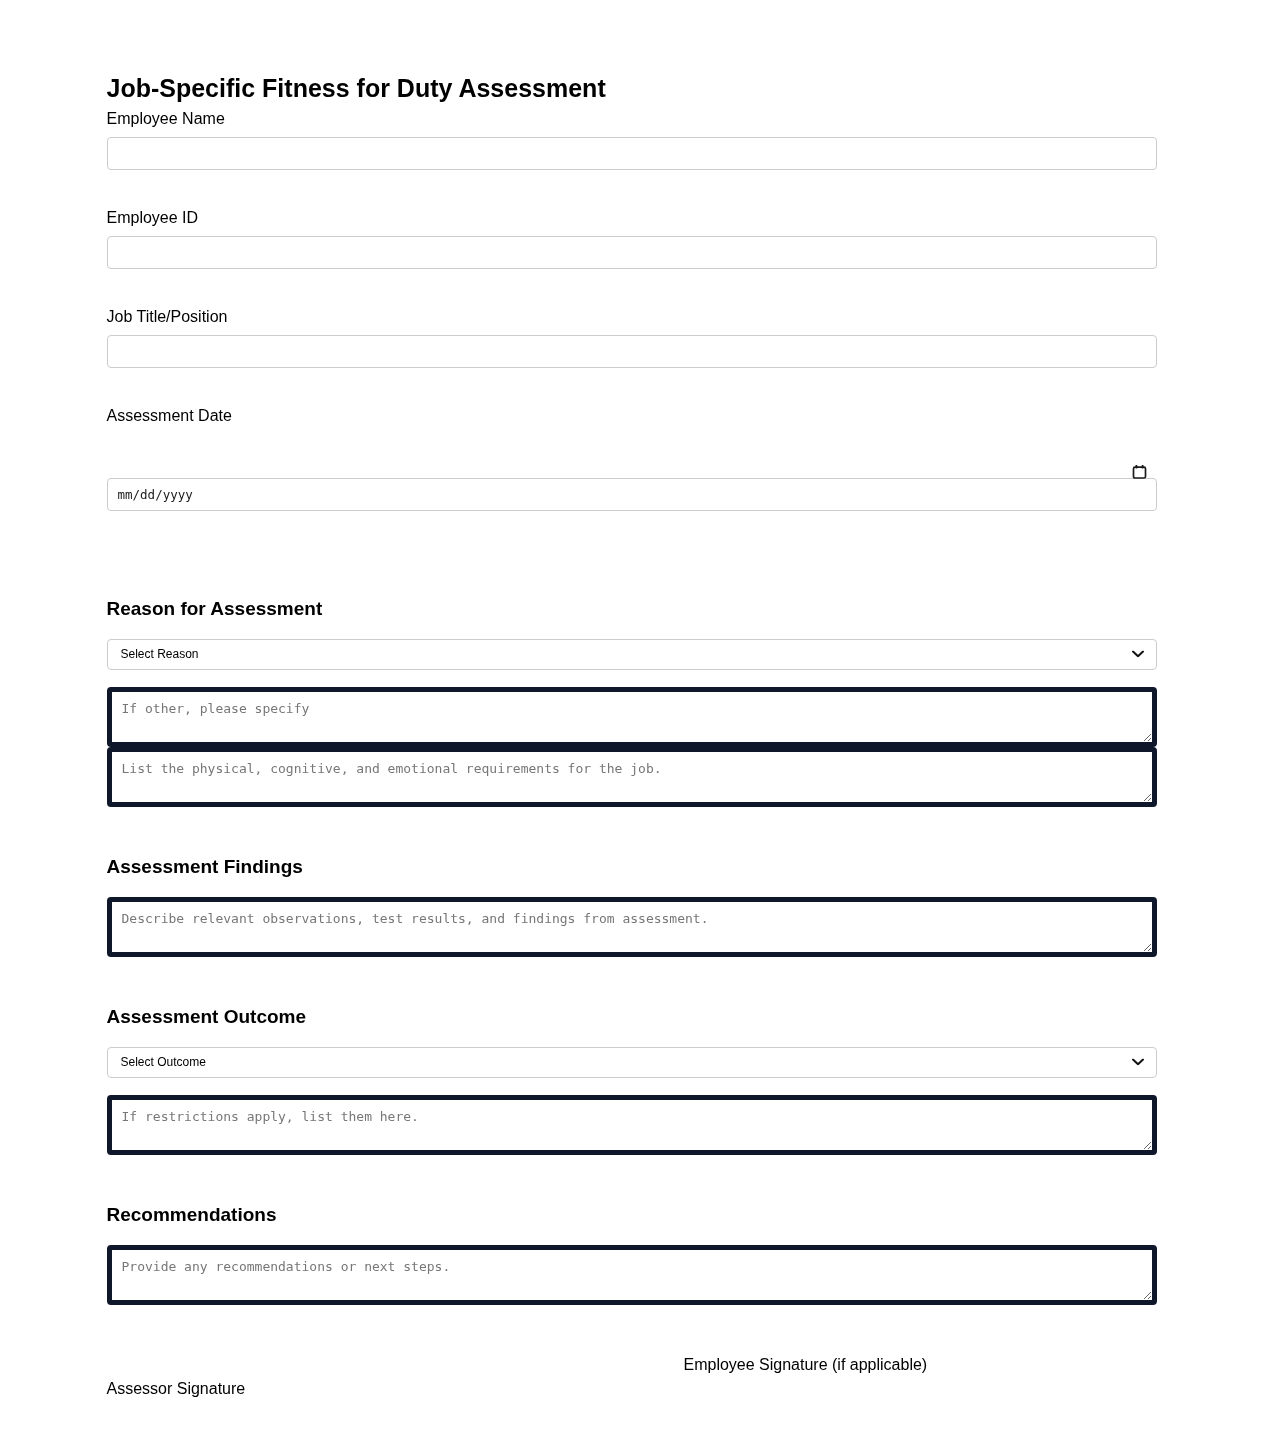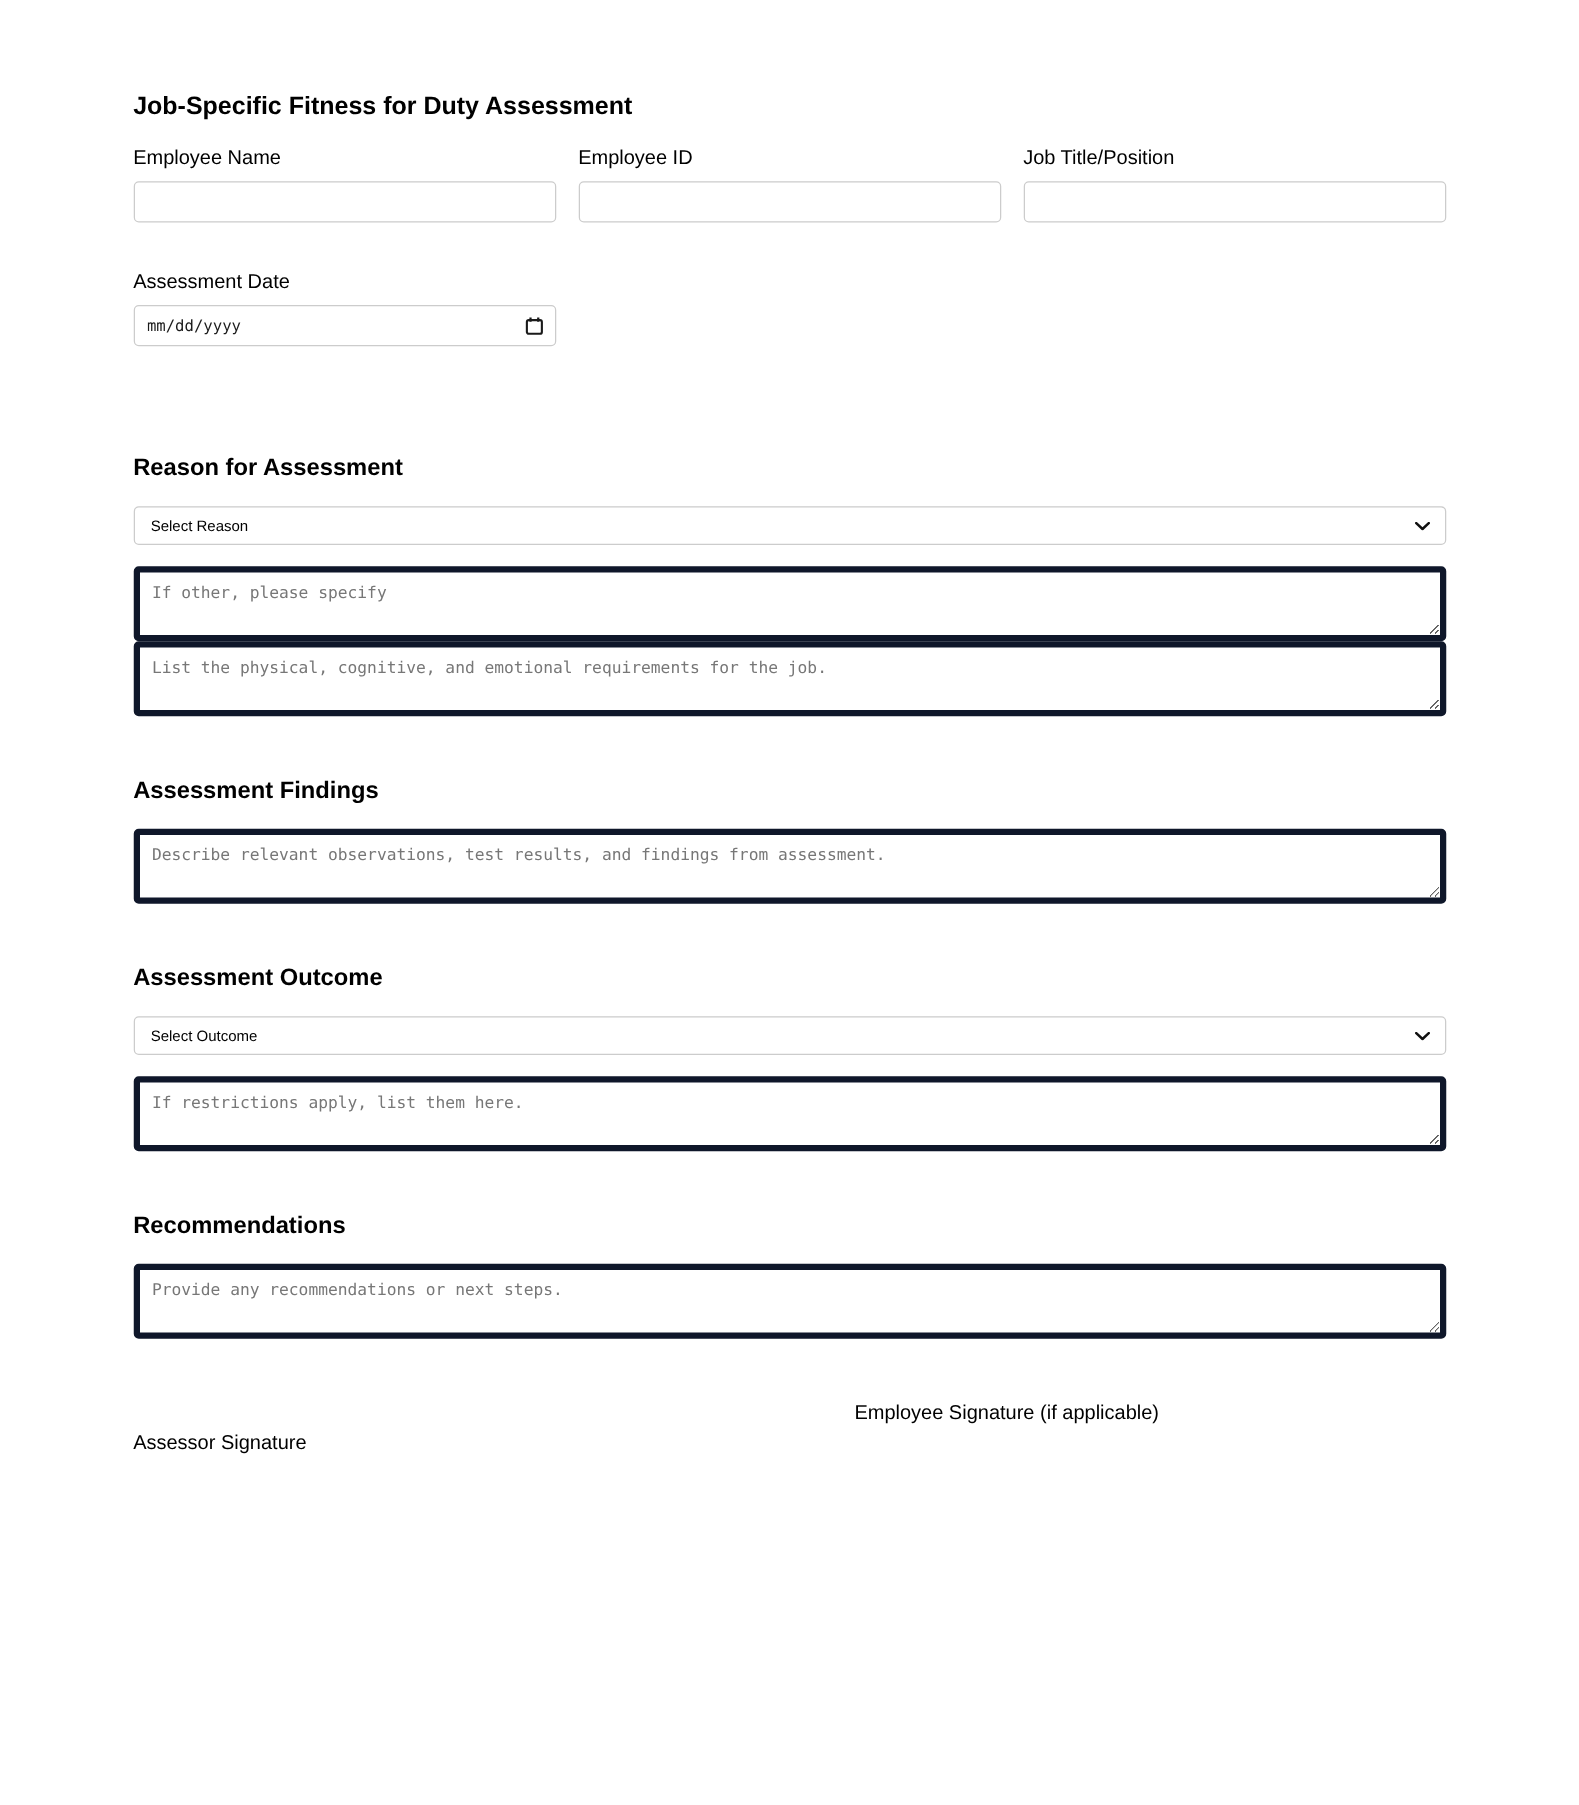--- a/index.html
+++ b/index.html
@@ -15,29 +15,29 @@
     min-height: 1444px;
     background: #ffffff;
   }
   .container {
     width: 1050px;
     margin: 0 auto;
     padding-top: 74px;
     padding-bottom: 150px;
   }
   h1.title {
-    margin: 0 0 20px 0;
-    font-size: 20px;
+    margin: 0 0 6px 0;
+    font-size: 25px;
     line-height: 1.15;
     font-weight: bold;
     letter-spacing: 0;
   }
   .grid-2 {
     display: grid;
-    grid-template-columns: 1fr 1fr 1fr;
+    grid-template-columns: 1fr;
     column-gap: 18px;
   }
   .field { margin-bottom: 38px; }
   .field-label {
     display: block;
     font-size: 16px;
     line-height: 19px;
     margin-bottom: 9px;
     color: #000;
   }
@@ -52,20 +52,21 @@
     font-size: 15px;
     color: #000;
     outline: none;
   }
   .date-wrap { position: relative; }
   .date-wrap input {
     font-family: "DejaVu Sans Mono", monospace;
     font-size: 12.5px;
     padding-right: 34px;
     color: #1a1a1a;
+    margin-top: 44px;
   }
   .date-wrap input::placeholder { color: #1a1a1a; opacity: 1; }
   .cal-icon {
     position: absolute;
     right: 10px;
     top: 50%;
     transform: translateY(-50%);
     display: block;
   }
   h3.section-heading {

